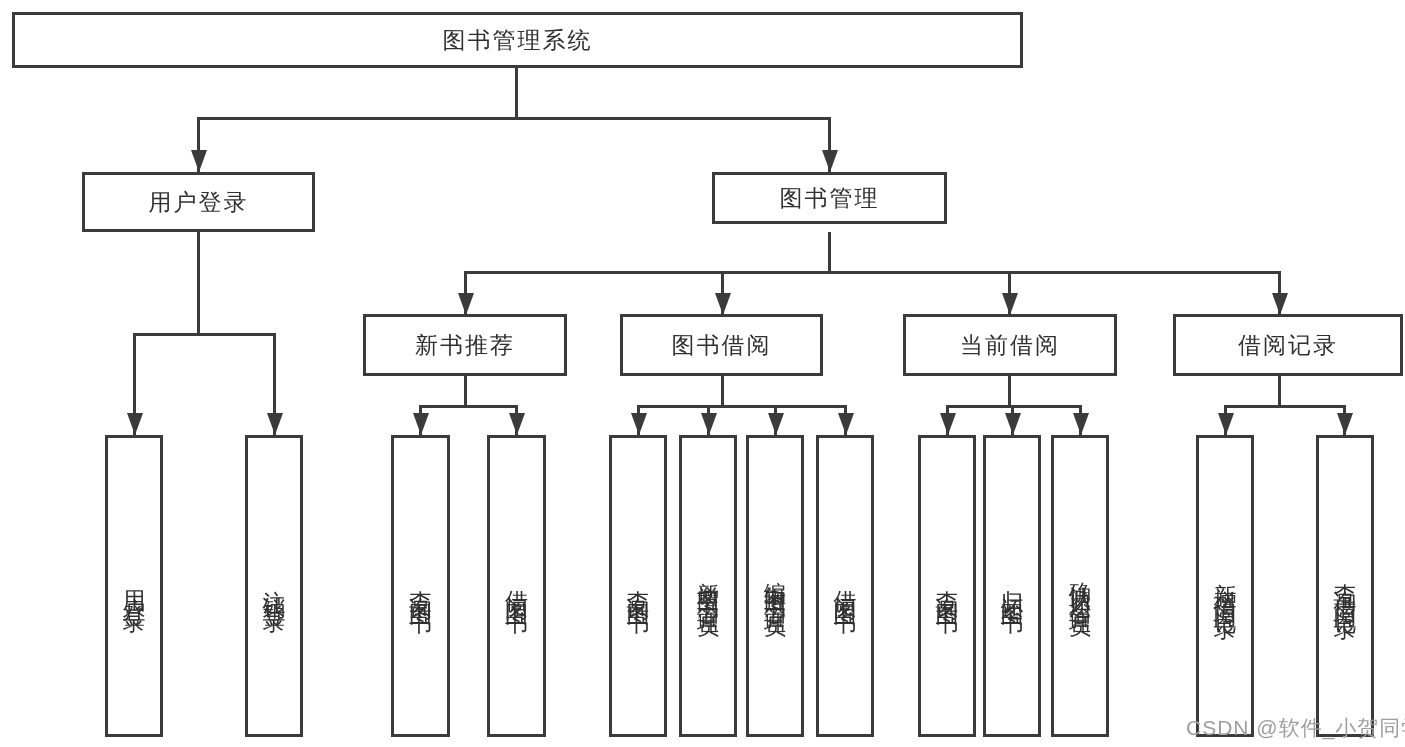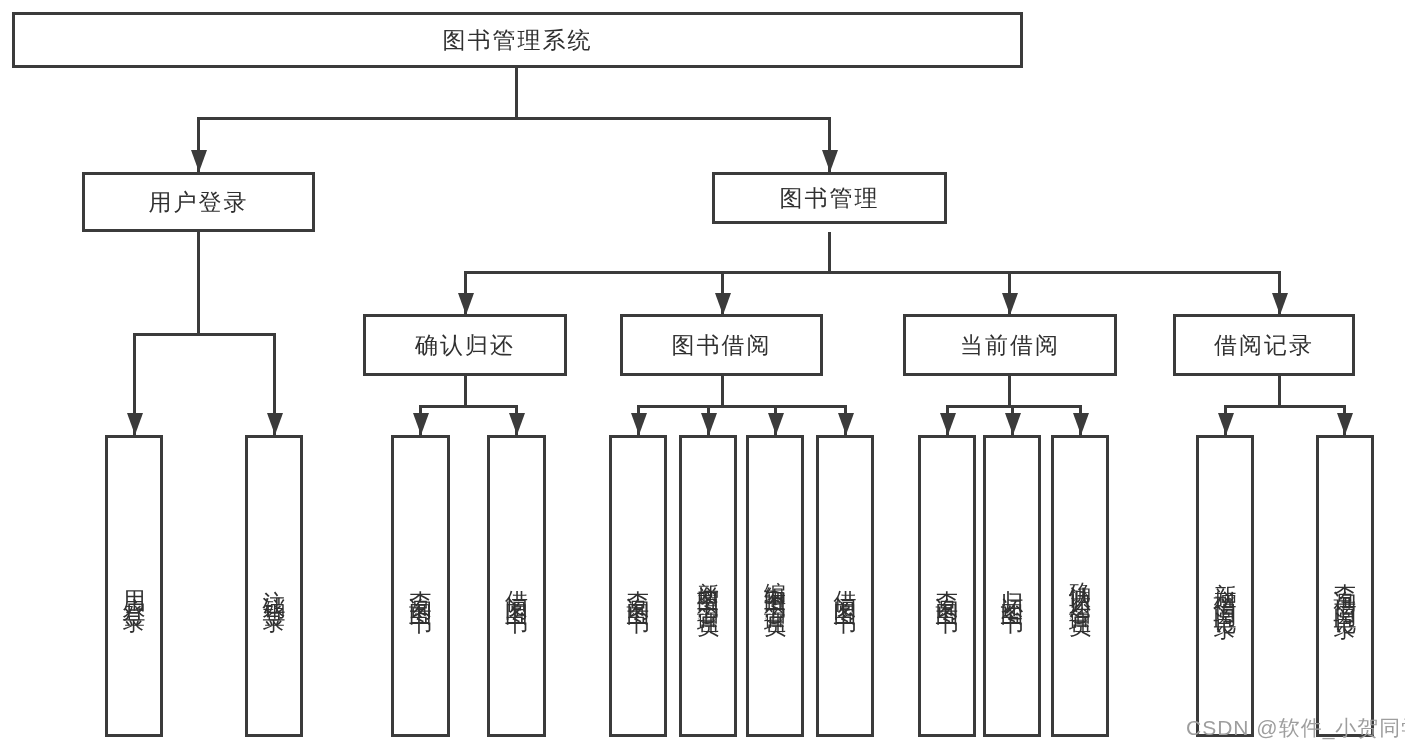--- a/index.html
+++ b/index.html
@@ -63,29 +63,29 @@
   <div class="arrow" style="left:273px;top:333px;height:102px;"></div>
 
   <div class="vline" style="left:828px;top:232px;height:42px;"></div>
   <div class="hline" style="left:464px;top:271px;width:817px;"></div>
   <div class="arrow" style="left:464px;top:271px;height:44px;"></div>
   <div class="arrow" style="left:721px;top:271px;height:44px;"></div>
   <div class="arrow" style="left:1008px;top:271px;height:44px;"></div>
   <div class="arrow" style="left:1278px;top:271px;height:44px;"></div>
 
   <div class="hbox" style="left:363px;top:314px;width:204px;height:62px;">
-    <span>确认归还</span>
+    <span>新书推荐</span>
   </div>
   <div class="hbox" style="left:620px;top:314px;width:203px;height:62px;">
     <span>图书借阅</span>
   </div>
   <div class="hbox" style="left:903px;top:314px;width:214px;height:62px;">
     <span>当前借阅</span>
   </div>
-  <div class="hbox" style="left:1173px;top:314px;width:182px;height:62px;">
+  <div class="hbox" style="left:1173px;top:314px;width:230px;height:62px;">
     <span>借阅记录</span>
   </div>
 
   <div class="vline" style="left:464px;top:376px;height:32px;"></div>
   <div class="hline" style="left:419px;top:405px;width:99px;"></div>
   <div class="arrow" style="left:419px;top:405px;height:30px;"></div>
   <div class="arrow" style="left:515px;top:405px;height:30px;"></div>
 
   <div class="vline" style="left:721px;top:376px;height:32px;"></div>
   <div class="hline" style="left:637px;top:405px;width:210px;"></div>

